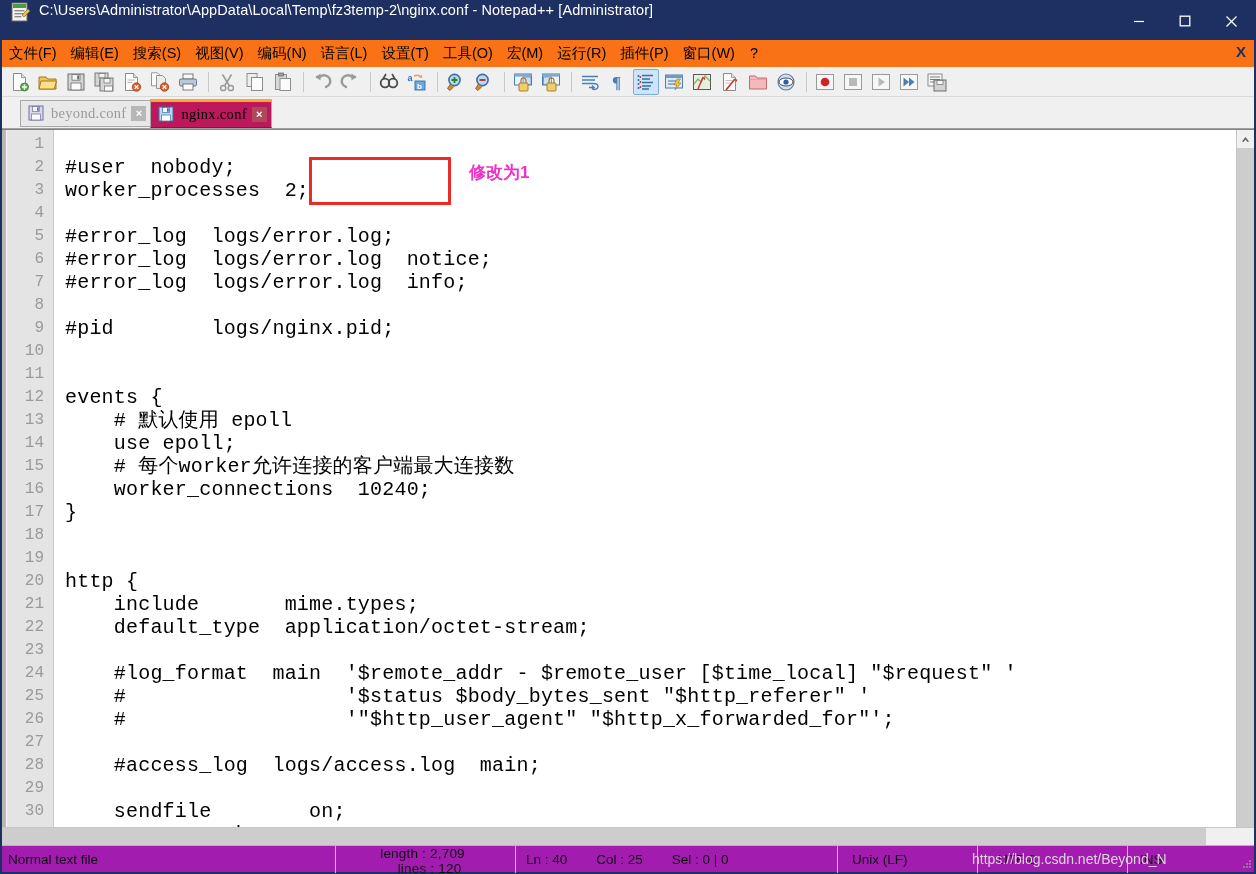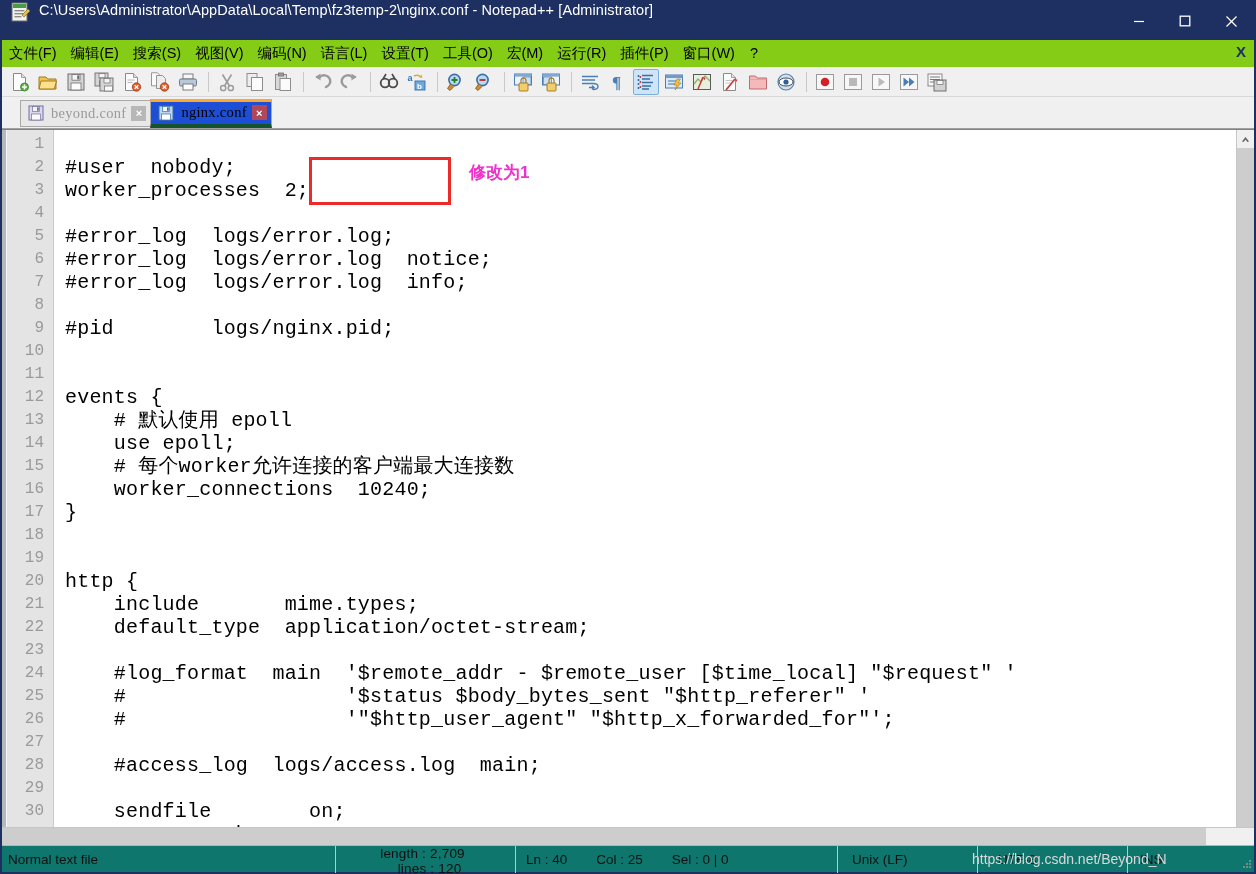--- a/index.html
+++ b/index.html
@@ -46,21 +46,21 @@
   .win-btn {
     width: 46px; height: 38px;
     display: flex; align-items: center; justify-content: center;
     color: #ffffff;
   }
   .win-btn svg { display: block; }
 
   
   .menubar {
     height: 27px;
-    background: #84cc16;
+    background: #f97316;
     display: flex;
     align-items: center;
     flex: 0 0 auto;
     font-size: 14.5px;
     color: #000000;
     border-bottom: 0;
     position: relative;
   }
   .menu-item {
     padding: 3px 7px 4px 7px;
@@ -118,24 +118,24 @@
     padding: 0 4px 0 7px;
     font-family: "Liberation Serif", serif;
     font-size: 14.5px;
     border: 1px solid #a9a9a9;
     margin-right: -1px;
     position: relative;
     background: #e8e8e8;
     color: #9a9a9a;
   }
   .tab.active {
-    background: #1d4ed8;
+    background: #be185d;
     color: #000000;
     height: 29px;
-    border-bottom: 4px solid #14532d;
+    border-bottom: 1px solid #14532d;
     border-top: 3px solid #ffa726;
     z-index: 3;
   }
   .tab-ficon {
     width: 16px; height: 16px;
     margin-right: 7px;
     flex: 0 0 auto;
   }
   .tab-label { white-space: nowrap; letter-spacing: 0.3px; }
   .tab-close {
@@ -241,21 +241,21 @@
     flex: 0 0 auto;
     background: #f0f0f0;
     border-top: 1px solid #c6c6c6;
   }
   .hs-thumb { width: 1205px; background: #cdcdcd; border-right: 1px solid #f0f0f0; }
   .hs-corner { flex: 1 1 auto; background: #f0f0f0; }
 
   
   .statusbar {
     height: 27px;
-    background: #0f766e;
+    background: #a21caf;
     display: flex;
     align-items: center;
     flex: 0 0 auto;
     font-size: 13.5px;
     color: #101010;
     border-top: 1px solid #b4b4b4;
     position: relative;
   }
   .sb-cell {
     height: 27px;

